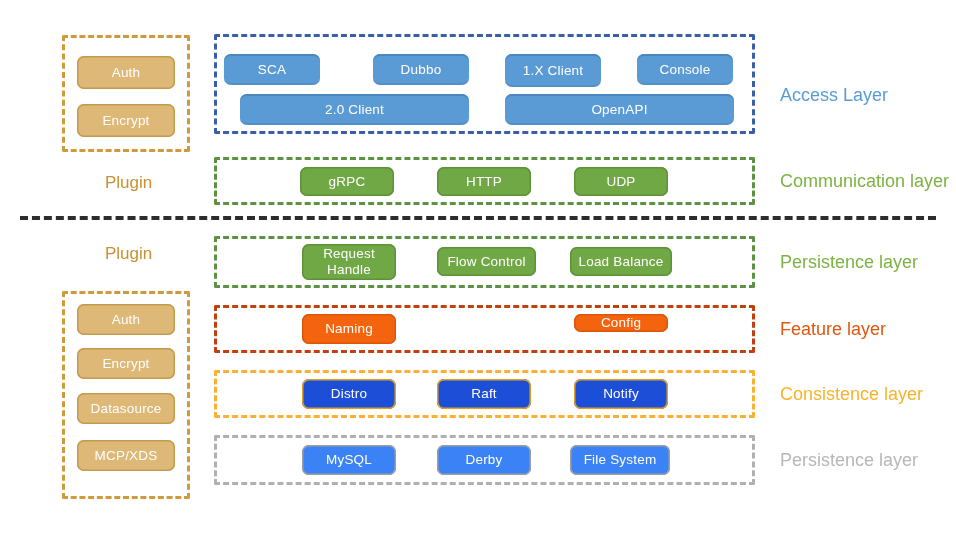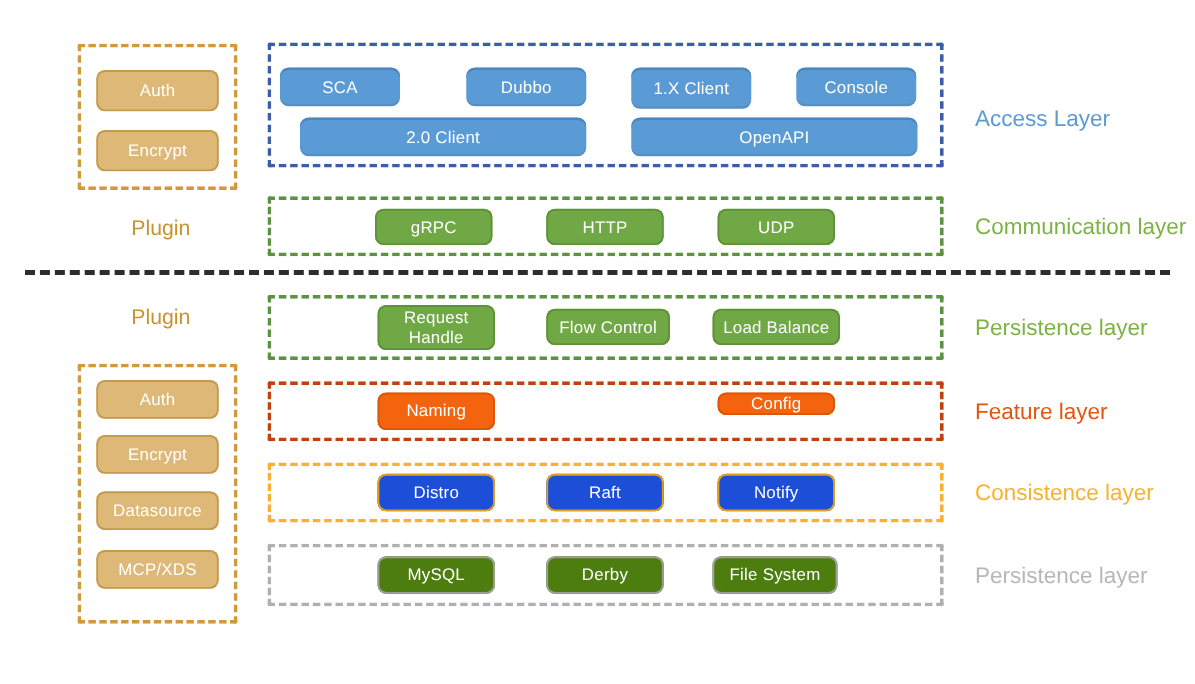--- a/index.html
+++ b/index.html
@@ -63,21 +63,21 @@
   .b-green  { border-color: #5d9243; }
   .b-red    { border-color: #c0400f; }
   .b-amber  { border-color: #fbb034; }
   .b-grey   { border-color: #b0b0b0; }
   .b-tan    { border-color: #cf9a3c; }
 
   .c-blue  { background: #5b9bd5; box-shadow: 0 2px 0 #4a87bf inset, 0 -2px 0 rgba(0,0,0,.07) inset; }
   .c-green { background: #70a845; box-shadow: 0 0 0 1.5px #5e9239 inset; }
   .c-orange{ background: #f4640f; box-shadow: 0 0 0 1.5px #d9560a inset; }
   .c-amber { background: #1d4ed8; box-shadow: 0 0 0 1.5px #e09f1c inset; }
-  .c-grey  { background: #4d7c0f; box-shadow: 0 0 0 1.5px #9e9e9e inset; }
+  .c-grey  { background: #3b82f6; box-shadow: 0 0 0 1.5px #9e9e9e inset; }
   .c-tan   { background: #ddb877; box-shadow: 0 0 0 1.5px #c49a4f inset; }
 
   .t-blue  { color: #5b9bd5; }
   .t-green { color: #7cb342; }
   .t-red   { color: #e2560f; }
   .t-amber { color: #f7b32b; }
   .t-grey  { color: #b7b7b7; }
 
   
   #split-divider {

